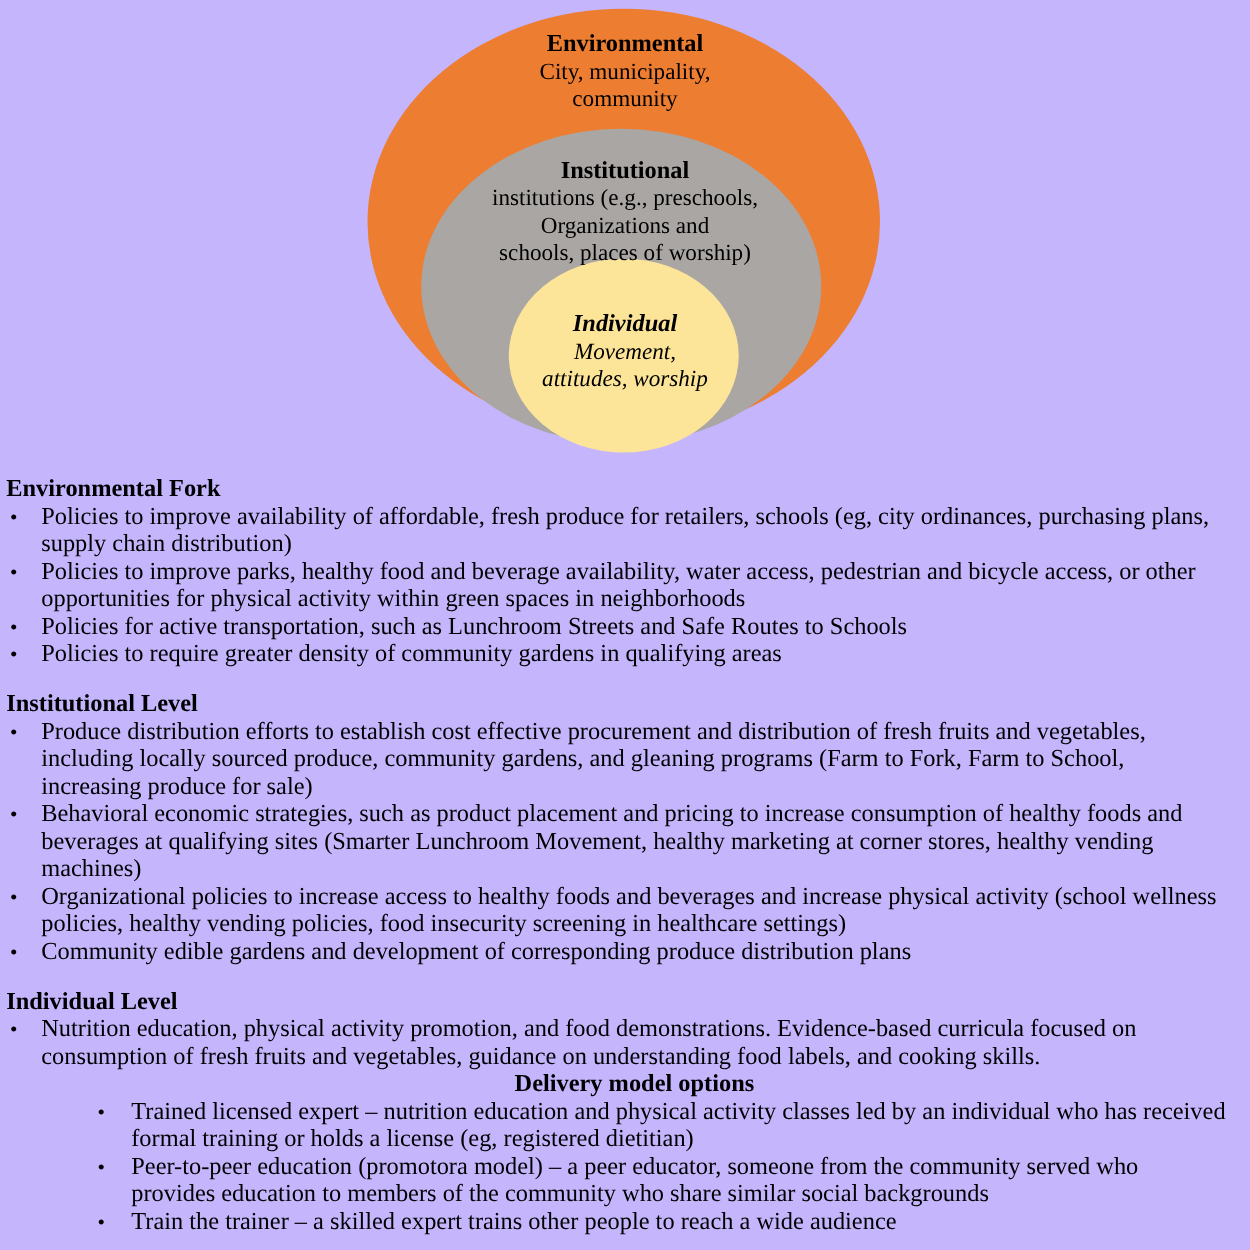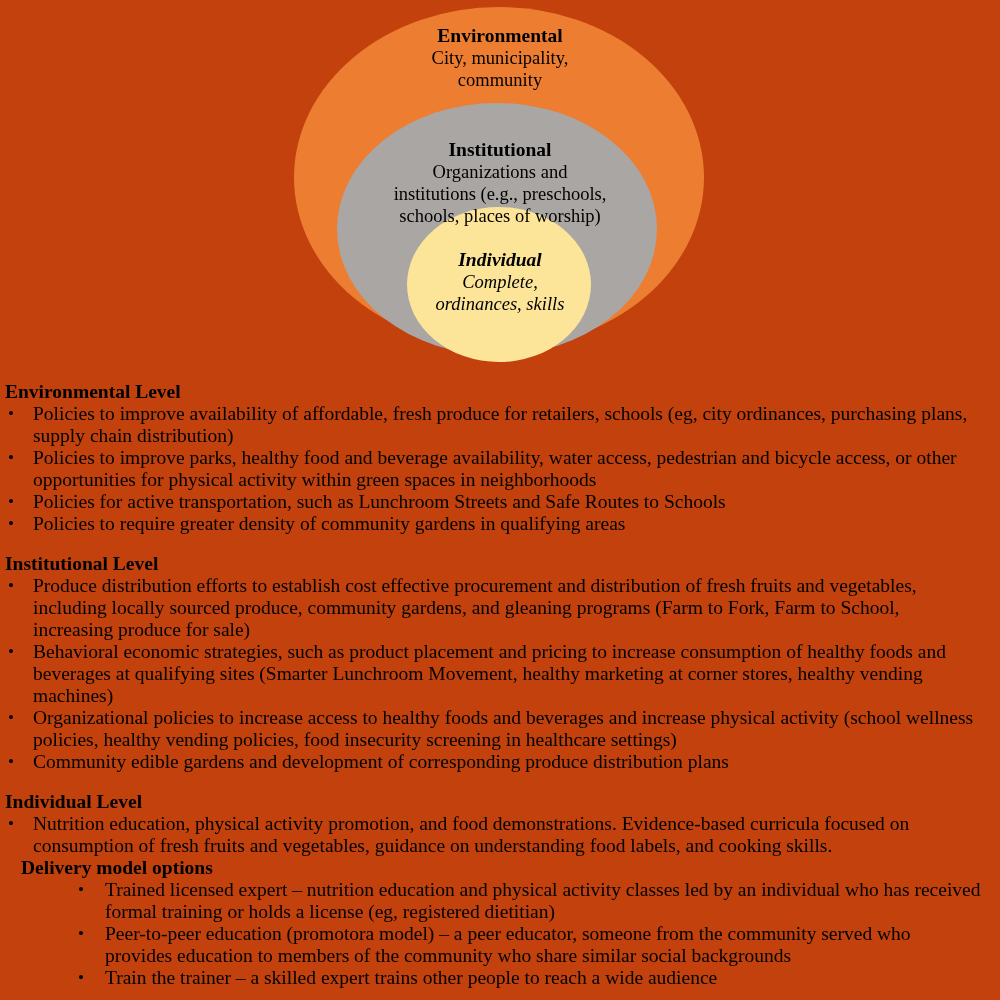--- a/index.html
+++ b/index.html
@@ -4,21 +4,21 @@
 <style>
   html, body {
     margin: 0;
     padding: 0;
     background: #ffffff;
   }
   .page {
     position: relative;
     width: 1000px;
     height: 1000px;
-    background: #c2410c;
+    background: #c4b5fd;
     font-family: "Liberation Serif", "DejaVu Serif", serif;
     color: #000000;
     overflow: hidden;
   }
   
   .diagram {
     position: relative;
     width: 1000px;
     height: 372px;
   }
@@ -36,21 +36,21 @@
     text-align: center;
     z-index: 4;
     font-size: 18.5px;
     line-height: 22px;
   }
   .ring-label .ring-title {
     font-weight: bold;
     font-size: 19.5px;
   }
   .ring-label.env-label  { top: 25px; }
-  .ring-label.inst-label { top: 139px; }
+  .ring-label.inst-label { top: 126px; }
   .ring-label.ind-label  { top: 249px; font-style: italic; }
   
   .content {
     padding: 9px 18px 0 5px;
     font-size: 19.5px;
     line-height: 22px;
   }
   .section + .section { margin-top: 18px; font-family: Liberation Serif, serif; }
   .heading {
     font-weight: bold;
@@ -60,57 +60,58 @@
     align-items: flex-start;
   }
   .bullet.l1 { margin-left: 3px; }
   .bullet.l1 .marker { flex: 0 0 25px; }
   .bullet.l2 { margin-left: 73px; }
   .bullet.l2 .marker { flex: 0 0 27px; }
   .marker { font-size: 17px; }
   .btext { flex: 1; }
   .subheading {
     font-weight: bold;
-    margin-left: 16px;
+    margin-left: 28px;
+    text-align: center;
   }
 </style>
 </head>
 <body>
 
 <div class="page">
 
   <div class="diagram">
     <div class="ellipse env" style="background-color: rgb(237, 125, 49);"></div>
     <div class="ellipse inst" style="background-color: rgb(170, 166, 164);"></div>
     <div class="ellipse ind" style="background-color: rgb(252, 228, 152);"></div>
 
     <div class="ring-label env-label">
       <div class="ring-title">Environmental</div>
       <div class="ring-line">City, municipality,</div>
       <div class="ring-line">community</div>
     </div>
 
     <div class="ring-label inst-label">
       <div class="ring-title">Institutional</div>
+      <div class="ring-line">institutions (e.g., preschools,</div>
       <div class="ring-line">Organizations and</div>
-      <div class="ring-line">institutions (e.g., preschools,</div>
       <div class="ring-line">schools, places of worship)</div>
     </div>
 
     <div class="ring-label ind-label">
       <div class="ring-title">Individual</div>
-      <div class="ring-line">Complete,</div>
-      <div class="ring-line">ordinances, skills</div>
+      <div class="ring-line">Movement,</div>
+      <div class="ring-line">attitudes, worship</div>
     </div>
   </div>
 
   <div class="content">
 
     <div class="section">
-      <div class="heading">Environmental Level</div>
+      <div class="heading">Environmental Fork</div>
       <div class="bullet l1">
         <span class="marker">•</span>
         <span class="btext">Policies to improve availability of affordable, fresh produce for retailers, schools (eg, city ordinances, purchasing plans, supply chain distribution)</span>
       </div>
       <div class="bullet l1">
         <span class="marker">•</span>
         <span class="btext">Policies to improve parks, healthy food and beverage availability, water access, pedestrian and bicycle access, or other opportunities for physical activity within green spaces in neighborhoods</span>
       </div>
       <div class="bullet l1">
         <span class="marker">•</span>

